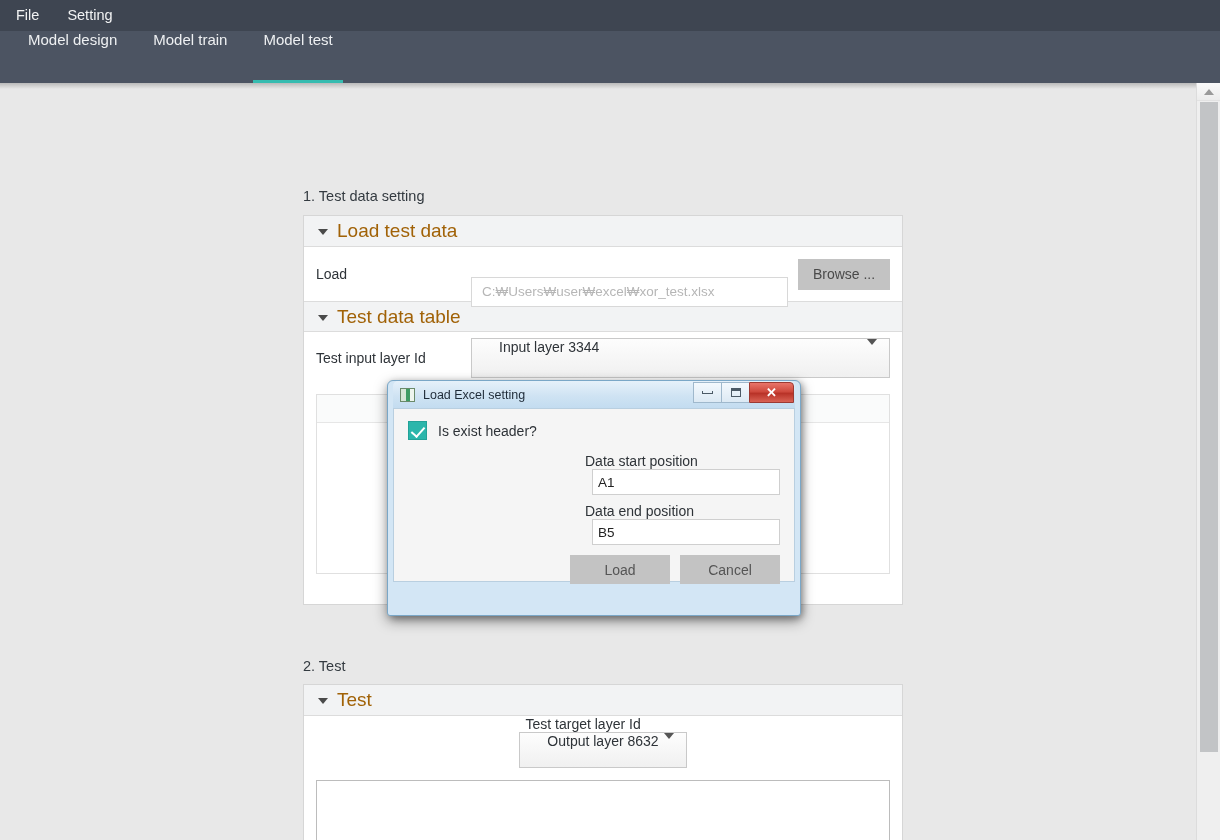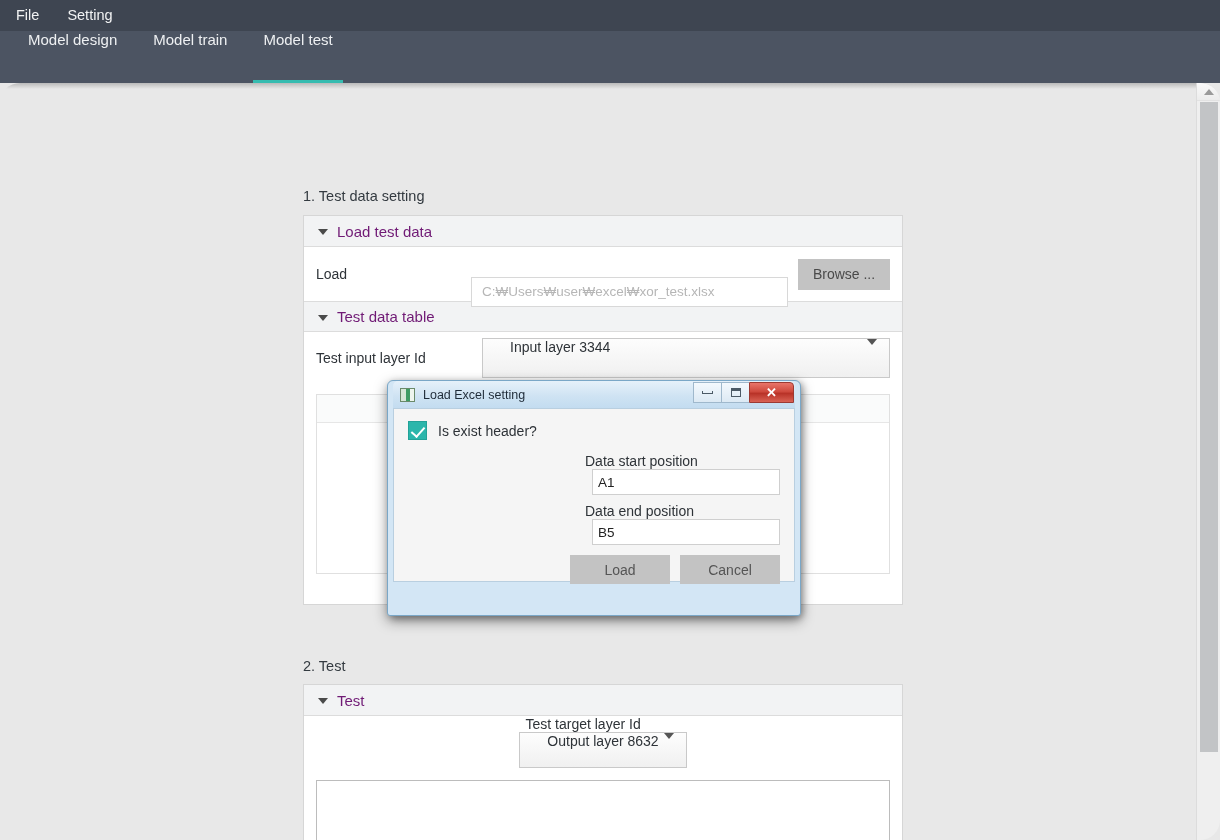--- a/index.html
+++ b/index.html
@@ -53,21 +53,20 @@
     height: 3px;
     background: #36bcb0;
   }
 
   
   .content-wrap {
     position: relative;
     height: 757px;
     background: #e8e8e8;
     overflow: hidden;
-    border-radius: 20px;
   }
   .content-shadow {
     position: absolute;
     top: 0; left: 0; right: 0; height: 6px;
     background: linear-gradient(to bottom, rgba(0,0,0,0.20), rgba(0,0,0,0));
     pointer-events: none;
     z-index: 5;
   }
   .content {
     position: absolute;
@@ -91,22 +90,22 @@
     background: #ffffff;
     border: 1px solid #d6d6d6;
   }
   .panel-header {
     height: 31px;
     background: #f2f3f4;
     border-bottom: 1px solid #dcdcdc;
     display: flex;
     align-items: center;
     padding-left: 14px;
-    font-size: 15px;
-    color: #701a75;
+    font-size: 19px;
+    color: #a16207;
   }
   .tri {
     display: inline-block;
     width: 0; height: 0;
     border-left: 5px solid transparent;
     border-right: 5px solid transparent;
     border-top: 6px solid #4a4a4a;
     margin-right: 9px;
     position: relative;
     top: 1px;
@@ -395,21 +394,21 @@
         <div class="row-label">Load</div>
         <input class="textfield" type="text" placeholder="C:₩Users₩user₩excel₩xor_test.xlsx" style="">
         <button class="btn" style="width:92px; margin-left:10px;">Browse ...</button>
       </div>
 
       <div class="panel-header" style="border-top:1px solid #dcdcdc;">
         <span class="tri"></span>
         <span>Test data table</span>
       </div>
 
-      <div class="panel-row" style="height:52px;gap:11px;">
+      <div class="panel-row" style="height:52px;">
         <div class="row-label">Test input layer Id</div>
         <div class="combo">
           <span>Input layer 3344</span>
           <span class="caret"></span>
         </div>
       </div>
 
       <div class="grid">
         <div class="grid-head"></div>
       </div>

